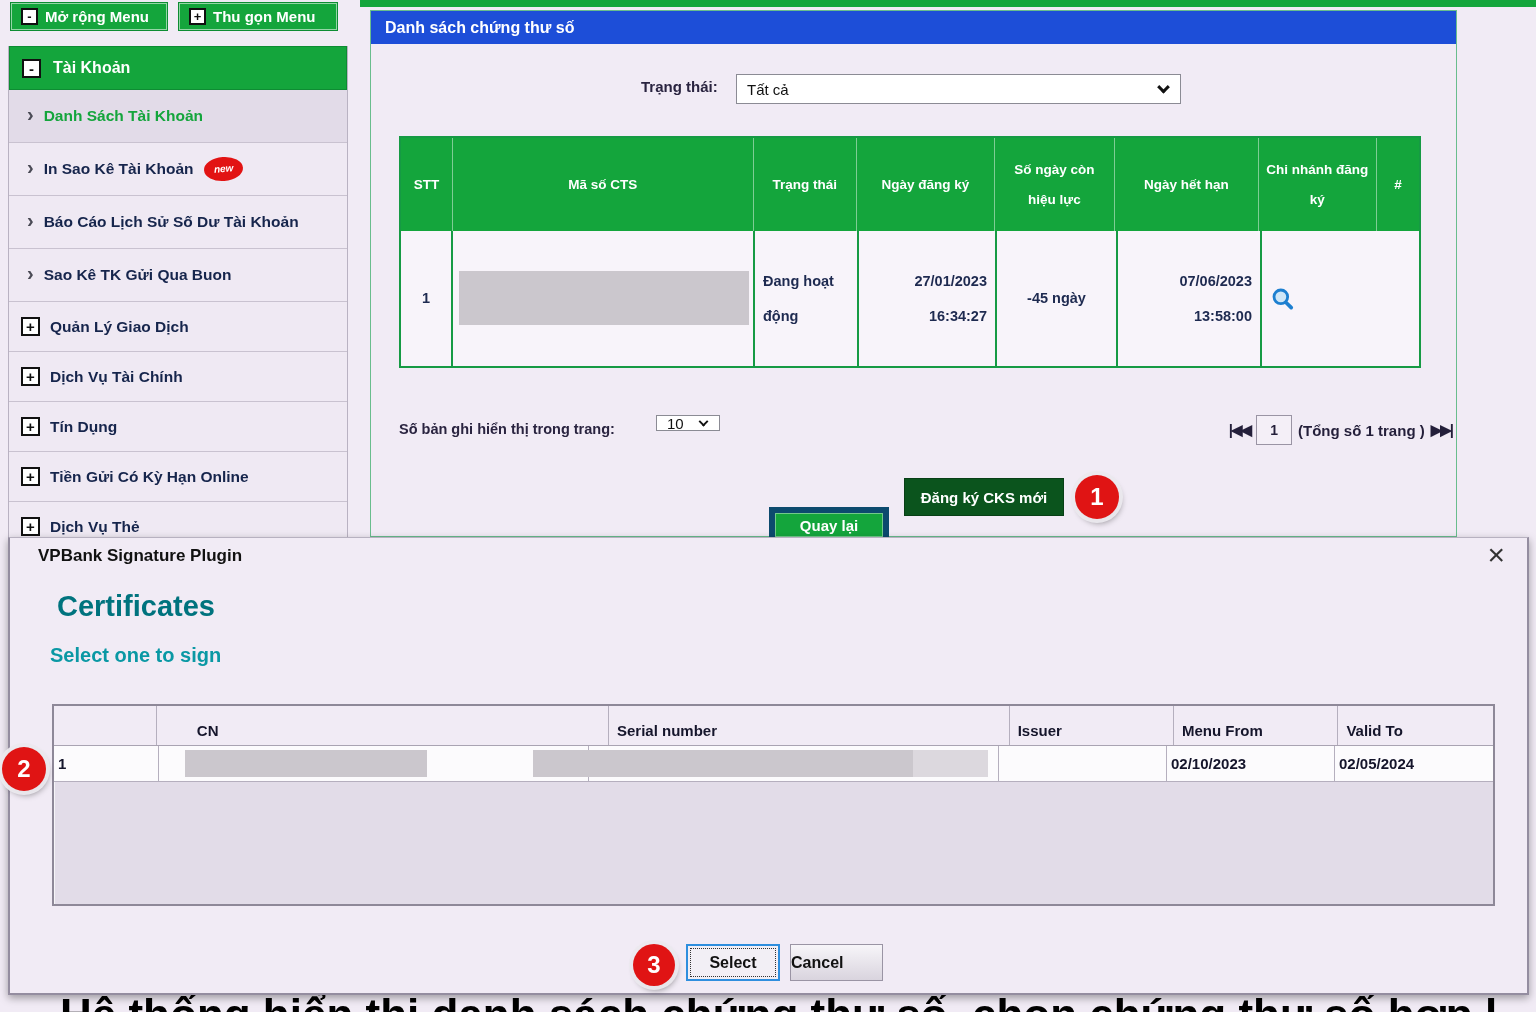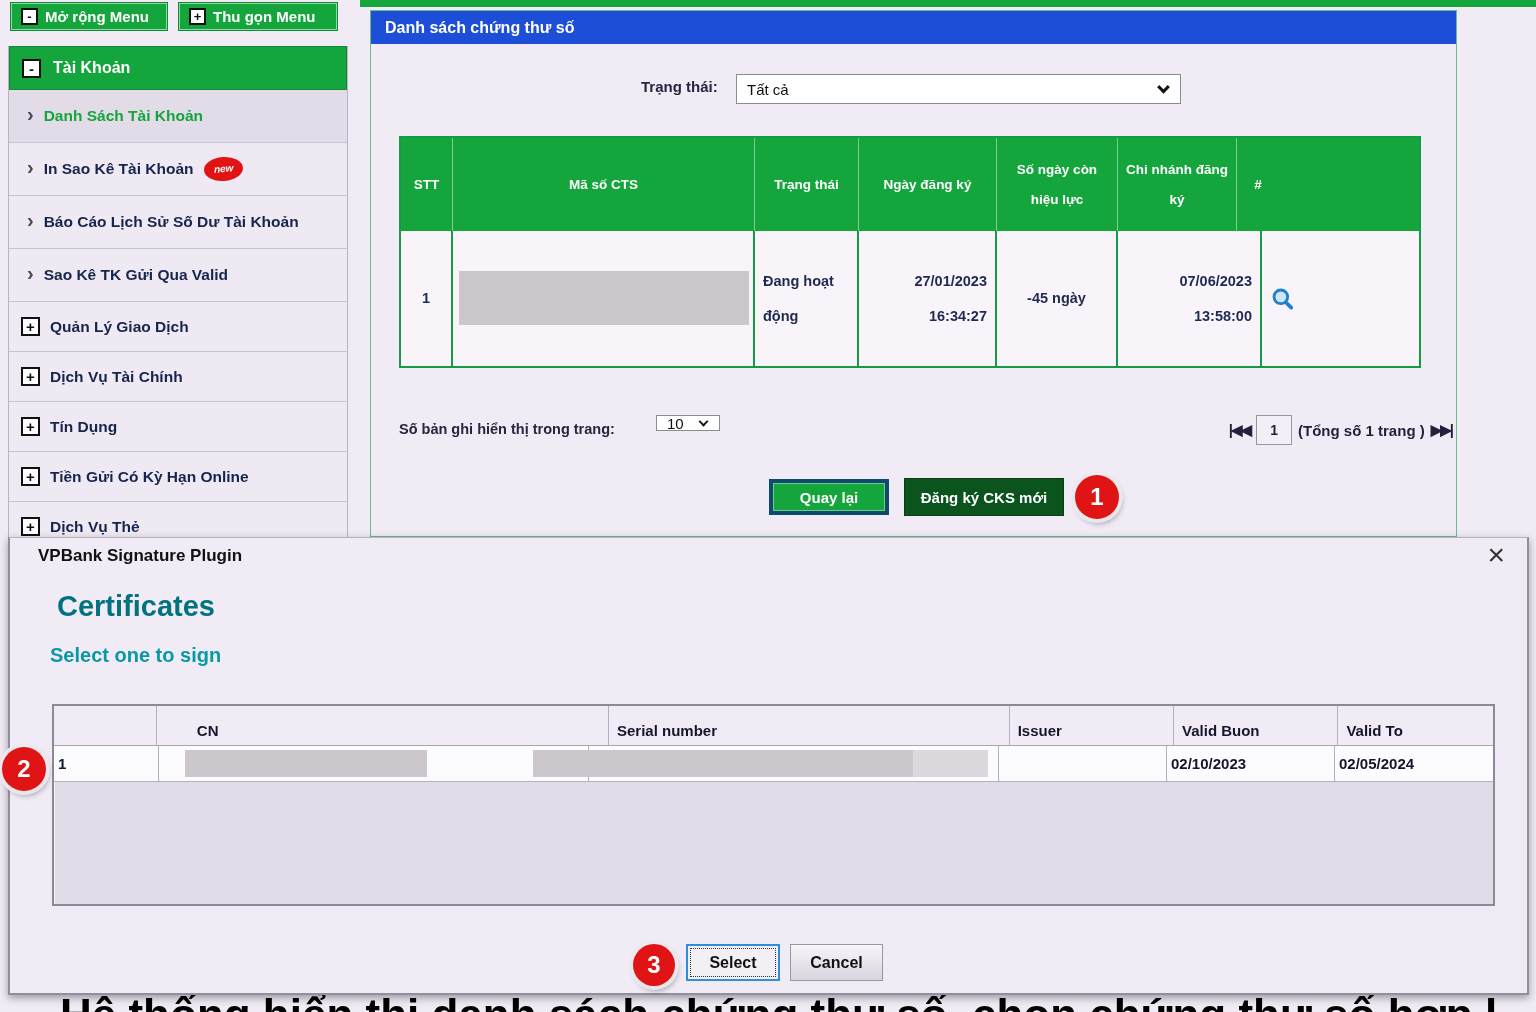--- a/index.html
+++ b/index.html
@@ -80,23 +80,23 @@
   .redact { background:#cbc7cd; }
 
   
   .pag-label { position:absolute; left:28px; top:410px; font-weight:bold; font-size:14.5px; color:#2a2440; }
   .pager { position:absolute; right:4px; top:404px; display:flex; align-items:center; gap:6px; font-weight:bold; font-size:15px; color:#241f3a; }
   .pagebox { width:36px; height:30px; border:1px solid #9a94a4; background:#f4eff7; display:flex; align-items:center; justify-content:center; font-size:14px; }
   .pager-icons { letter-spacing:-2px; font-size:15px; }
 
   
   .btn-green {
-    position:absolute; height:36px; background:#14a53c; border:4px solid #0c4a6e;
+    position:absolute; height:36px; background:#14a53c; border:6px solid #0c4a6e;
     color:#fff; font-weight:bold; font-size:15px; display:flex; align-items:center; justify-content:center;
-    box-shadow: inset 0 0 0 1px rgba(255,255,255,.4); cursor:pointer;
+    box-shadow: inset 0 0 0 1px rgba(255,255,255,.4); cursor:pointer;margin-top:28px;
   }
   .btn-darkgreen {
     position:absolute; height:38px; background:#0b541d; border:1px solid #083f16;
     color:#fff; font-weight:bold; font-size:15px; display:flex; align-items:center; justify-content:center; cursor:pointer;
   }
 
   
   .stepbadge {
     position:absolute; width:44px; height:44px; border-radius:50%;
     background:#e01414; color:#fff; font-weight:bold; font-size:24px;
@@ -125,21 +125,21 @@
   .mtable .mdcell:last-child { border-right:none; }
 
   .btn-select {
     position:absolute; left:676px; top:406px; width:94px; height:37px;
     background:#f2eff5; border:2px solid #2e8ede; outline:1px dotted #333; outline-offset:-5px;
     font-weight:bold; font-size:16px; color:#111; display:flex; align-items:center; justify-content:center; cursor:pointer;
   }
   .btn-cancel {
     position:absolute; left:780px; top:406px; width:93px; height:37px;
     background:linear-gradient(#f7f5f9, #d9d4de); border:1px solid #9a94a4;
-    font-weight:bold; font-size:16px; color:#111; display:flex; align-items:center; justify-content:center; cursor:pointer;
+    font-weight:bold; font-size:16px; color:#111; display:flex; align-items:center; justify-content:flex-start; cursor:pointer;
   }
 
   
   .crop-caption {
     position:absolute; left:60px; top:990px; width:1440px; height:22px; overflow:hidden;
     font-size:44px; font-weight:bold; color:#000; white-space:nowrap;
   }
 
   .mag-icon { cursor:pointer; display:block; margin:0 auto; }
 </style>
@@ -172,21 +172,21 @@
       <span class="chev">›</span>
       <span>In Sao Kê Tài Khoản</span>
       <span class="newbadge">new</span>
     </div>
     <div class="side-item">
       <span class="chev">›</span>
       <span>Báo Cáo Lịch Sử Số Dư Tài Khoản</span>
     </div>
     <div class="side-item">
       <span class="chev">›</span>
-      <span>Sao Kê TK Gửi Qua Valid</span>
+      <span>Sao Kê TK Gửi Qua Buon</span>
     </div>
     <div class="side-item group">
       <span class="iconbox">+</span>
       <span>Quản Lý Giao Dịch</span>
     </div>
     <div class="side-item group">
       <span class="iconbox">+</span>
       <span>Dịch Vụ Tài Chính</span>
     </div>
     <div class="side-item group">
@@ -216,20 +216,21 @@
       </span>
     </div>
 
     <div class="gtable">
       <div class="hrow">
         <div class="hcell" style="width:52px;">STT</div>
         <div class="hcell" style="width:302px;">Mã số CTS</div>
         <div class="hcell" style="width:104px;">Trạng thái</div>
         <div class="hcell" style="width:138px;">Ngày đăng ký</div>
         <div class="hcell" style="width:121px;">Số ngày còn hiệu lực</div>
+        <div class="hcell" style="width:144px;">Ngày hết hạn</div>
         <div class="hcell" style="width:119px;">Chi nhánh đăng ký</div>
         <div class="hcell" style="width:42px;">#</div>
       </div>
       <div class="drow">
         <div class="dcell" style="width:52px; justify-content:center;">1</div>
         <div class="dcell" style="width:302px; position:relative;">
           <span class="redact" style="position:absolute; left:6px; top:40px; width:290px; height:54px;"></span>
         </div>
         <div class="dcell" style="width:104px;">Đang hoạt động</div>
         <div class="dcell" style="width:138px; justify-content:flex-end; text-align:right;padding-left:8px;">27/01/2023 16:34:27</div>
@@ -276,21 +277,21 @@
     <div class="modal-close">×</div>
     <div class="cert-h1">Certificates</div>
     <div class="cert-h2">Select one to sign</div>
 
     <div class="mtable">
       <div class="mhrow">
         <div class="mhcell" style="width:105px;"></div>
         <div class="mhcell" style="width:430px;margin-left:32px;">CN</div>
         <div class="mhcell" style="width:410px;">Serial number</div>
         <div class="mhcell" style="width:168px;">Issuer</div>
-        <div class="mhcell" style="width:168px;">Valid Buon</div>
+        <div class="mhcell" style="width:168px;">Menu From</div>
         <div class="mhcell" style="width:158px;">Valid To</div>
       </div>
       <div class="mdrow">
         <div class="mdcell" style="width:105px;">1</div>
         <div class="mdcell" style="width:430px; position:relative;">
           <span class="redact" style="position:absolute; left:26px; top:4px; width:242px; height:27px;"></span>
         </div>
         <div class="mdcell" style="width:410px; position:relative;">
           <span class="redact" style="position:absolute; left:-56px; top:4px; width:380px; height:27px;"></span>
           <span class="redact" style="position:absolute; left:324px; top:4px; width:75px; height:27px; background:#dcd8de;"></span>

